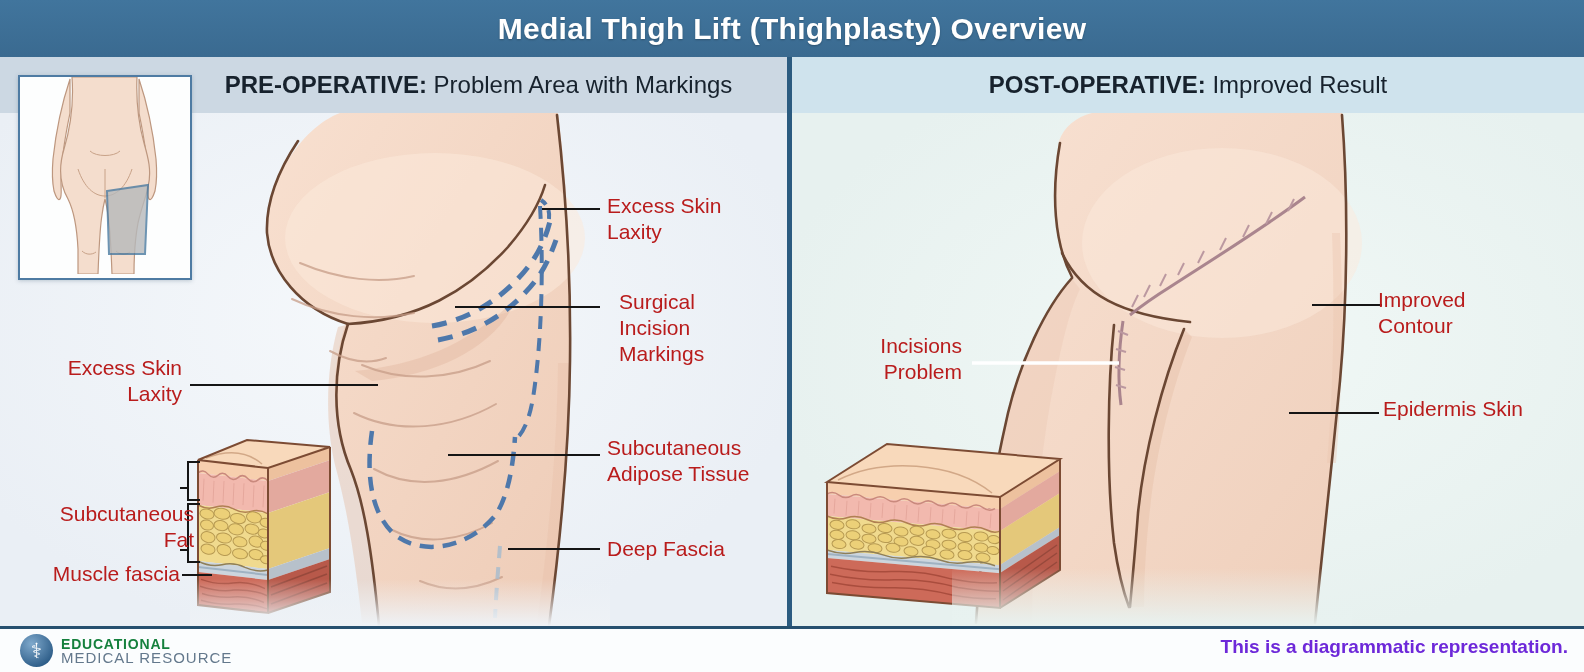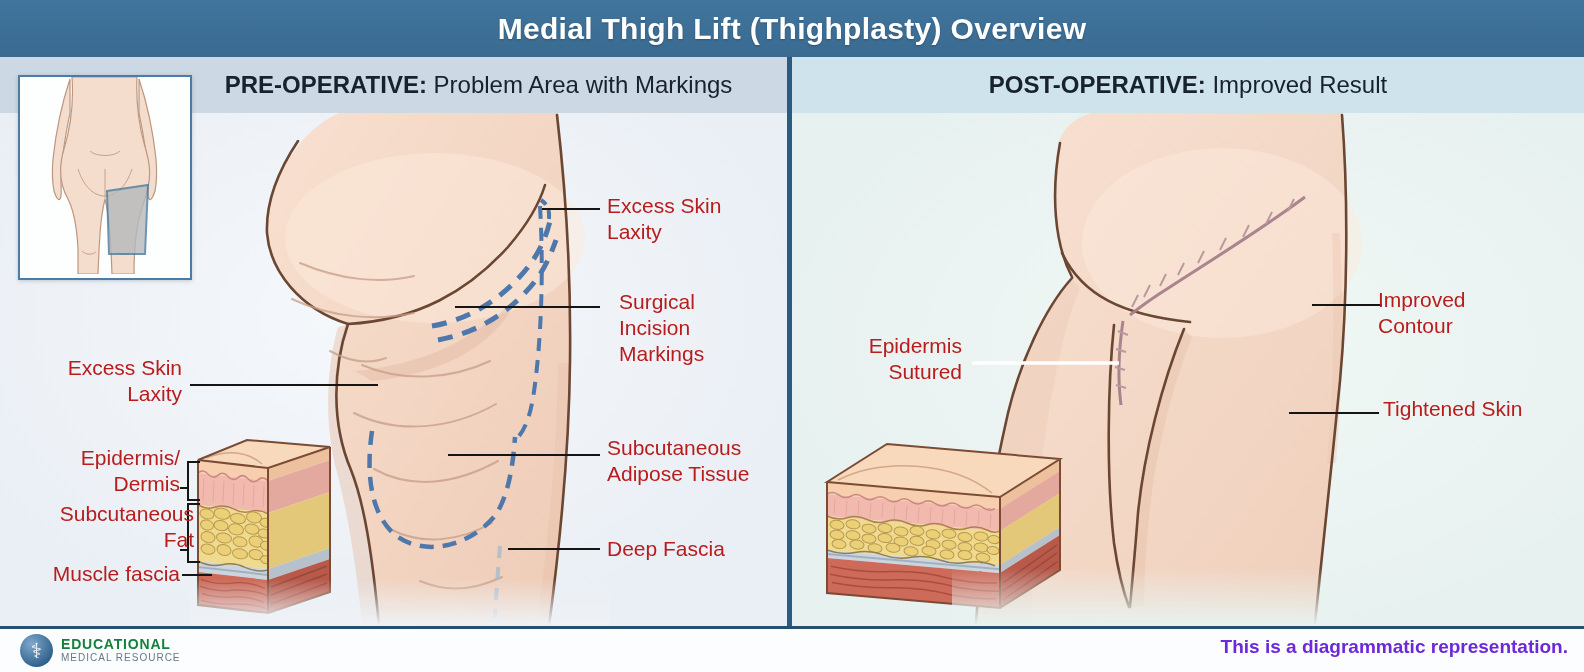--- a/index.html
+++ b/index.html
@@ -30,21 +30,21 @@
   .footer{position:absolute;left:0;top:629px;width:1584px;height:43px;background:#fbfdfe;
           display:flex;align-items:center;}
   .footer-line{position:absolute;left:0;top:626px;width:1584px;height:3px;background:#26506f;}
   .logo{position:absolute;left:20px;top:634px;display:flex;align-items:center;}
   .logo .circ{width:33px;height:33px;border-radius:50%;
               background:radial-gradient(circle at 35% 30%,#7fa9cc,#2f5f8a 75%);
               display:flex;align-items:center;justify-content:center;}
   .logo .circ span{color:#ffffff;font-size:21px;line-height:21px;}
   .logo .txt{margin-left:8px;}
   .logo .l1{font-size:14px;letter-spacing:.8px;color:#15803d;font-weight:600;line-height:15px;}
-  .logo .l2{font-size:10px;letter-spacing:1px;color:#63788c;line-height:12px;}
+  .logo .l2{font-size:15px;letter-spacing:1px;color:#63788c;line-height:12px;}
   .disclaimer{position:absolute;right:16px;top:636px;font-size:19px;font-weight:600;color:#6d28d9;}
 </style>
 </head>
 <body>
 
 <div class="stage">
 
   <div class="titlebar">
     <div class="t">Medial Thigh Lift (Thighplasty) Overview</div>
   </div>
@@ -318,27 +318,26 @@
       </g>
       <polygon points="87,114 128,108 125,177 89,177" fill="#b6b9bb" opacity=".8" stroke="#4a7aa0" stroke-width="2"></polygon>
     </svg>
   </div>
 
   <div class="lbl" style="left:607px;top:193px;width:130px;">Excess Skin Laxity</div>
   <div class="lbl" style="left:607px;top:289px;width:110px;margin-left:12px;">Surgical Incision Markings</div>
   <div class="lbl" style="left:607px;top:435px;width:160px;">Subcutaneous Adipose Tissue</div>
   <div class="lbl" style="left:607px;top:536px;width:160px;">Deep Fascia</div>
   <div class="lbl r" style="left:52px;top:355px;width:130px;">Excess Skin Laxity</div>
-  <div class="lbl r" style="left:40px;top:445px;width:140px;">Epidermis/ Dermis</div>
   <div class="lbl r" style="left:44px;top:501px;width:150px;">Subcutaneous Fat</div>
   <div class="lbl r" style="left:20px;top:561px;width:160px;">Muscle fascia</div>
 
-  <div class="lbl r" style="left:852px;top:333px;width:110px;">Epidermis Sutured</div>
+  <div class="lbl r" style="left:852px;top:333px;width:110px;">Incisions Problem</div>
   <div class="lbl" style="left:1378px;top:287px;width:120px;">Improved Contour</div>
-  <div class="lbl" style="left:1383px;top:396px;width:190px;">Tightened Skin</div>
+  <div class="lbl" style="left:1383px;top:396px;width:190px;">Epidermis Skin</div>
 
   <div class="footer-line"></div>
   <div class="footer"></div>
   <div class="logo">
     <div class="circ">
         <span>⚕</span>
       </div>
     <div class="txt">
       <div class="l1">EDUCATIONAL</div>
       <div class="l2">MEDICAL RESOURCE</div>

